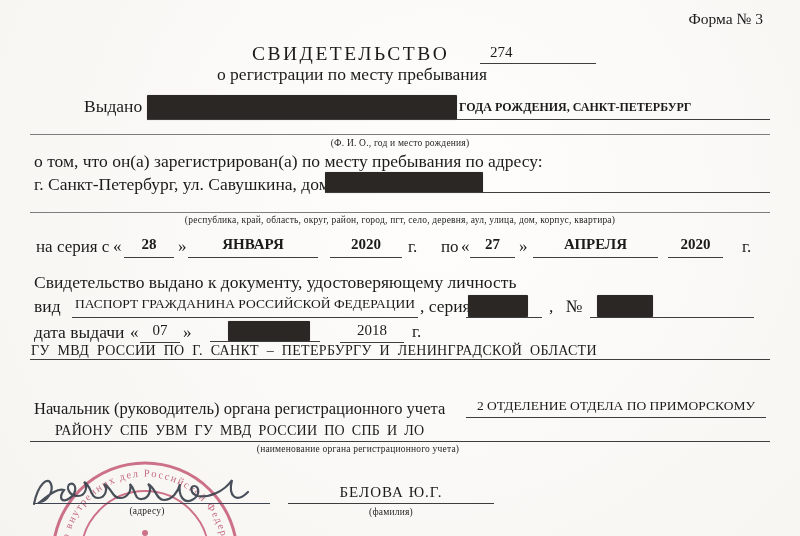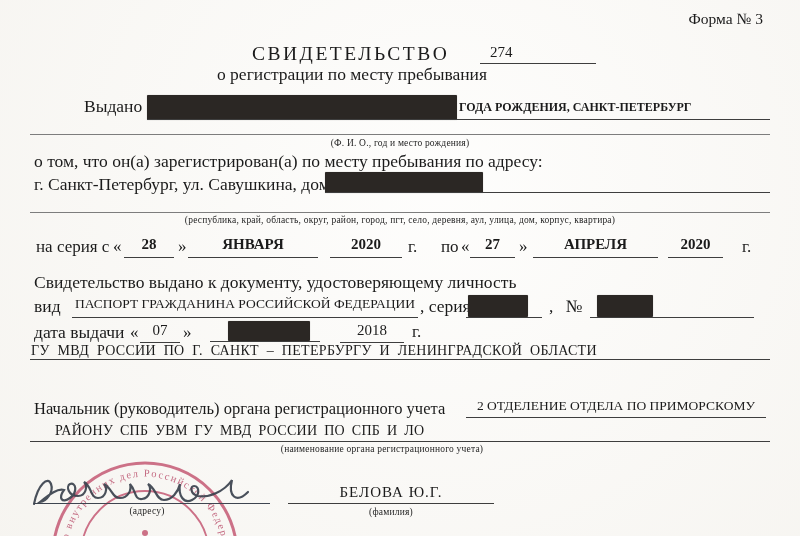--- a/index.html
+++ b/index.html
@@ -87,21 +87,21 @@
   <div class="field" style="left:340px;top:322px;width:64px;height:20px;font-weight:normal;">2018</div>
   <div class="abs" style="left:412px;top:322px;font-size:17px;">г.</div>
 
   <div class="abs upper14" style="left:31px;top:343px;word-spacing:4px;">ГУ МВД РОССИИ ПО Г. САНКТ – ПЕТЕРБУРГУ И ЛЕНИНГРАДСКОЙ ОБЛАСТИ</div>
   <div class="line ul-dark" style="left:30px;top:359px;width:740px;"></div>
 
   <div class="abs t16" style="left:34px;top:399px;">Начальник (руководитель) органа регистрационного учета</div>
   <div class="field" style="left:466px;top:398px;width:300px;height:19px;font-size:13.5px;font-weight:normal;">2 ОТДЕЛЕНИЕ ОТДЕЛА ПО ПРИМОРСКОМУ</div>
   <div class="abs upper14" style="left:31px;top:423px;word-spacing:3px;margin-left:24px;">РАЙОНУ СПБ УВМ ГУ МВД РОССИИ ПО СПБ И ЛО</div>
   <div class="line ul-dark" style="left:30px;top:441px;width:740px;"></div>
-  <div class="abs cap center" style="left:0;top:444px;width:716px;padding-left:24px;">(наименование органа регистрационного учета)</div>
+  <div class="abs cap center" style="left:0;top:444px;width:716px;">(наименование органа регистрационного учета)</div>
 
   <svg class="stamp-svg" width="196" height="196" viewBox="0 0 196 196">
     <defs>
       <path id="ringPath" d="M43,153 A78,78 0 1 1 153,153" fill="none"></path>
       <path id="codePath" d="M26,110 A74,74 0 0 0 170,110" fill="none"></path>
     </defs>
     <g opacity="0.82">
       <circle cx="98" cy="98" r="92" fill="none" stroke="#c35470" stroke-width="3"></circle>
       <circle cx="98" cy="98" r="64" fill="none" stroke="#c35470" stroke-width="1.8"></circle>
       <text font-size="10.5" letter-spacing="1.5" fill="#b84a68" font-family="Liberation Serif, serif">

